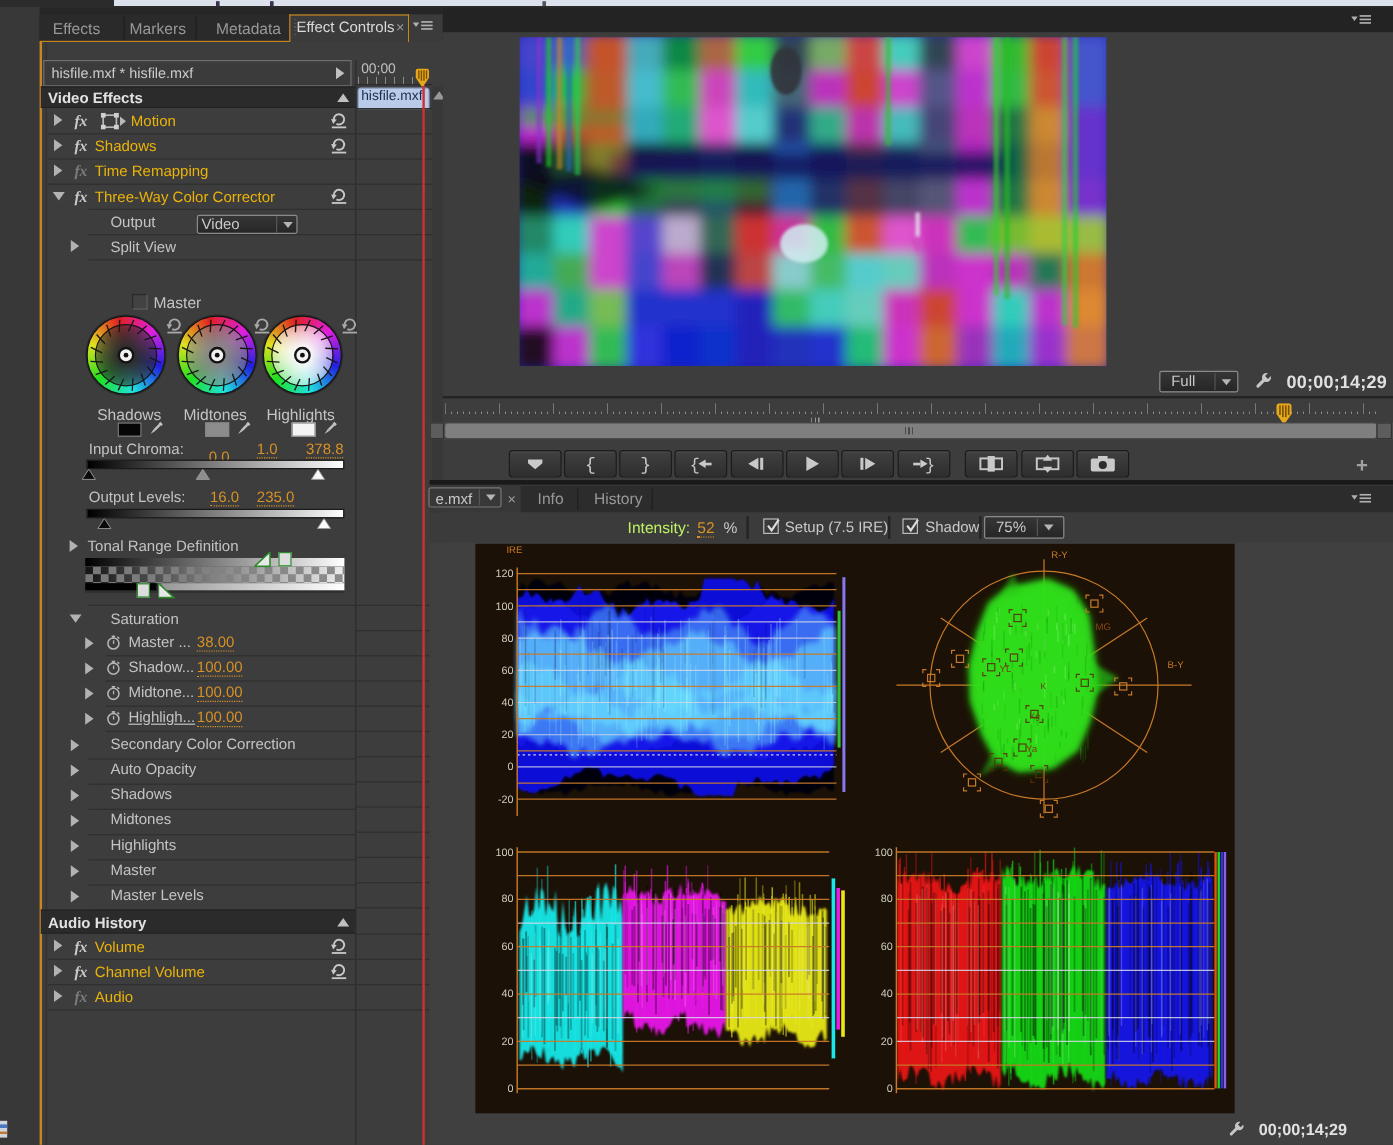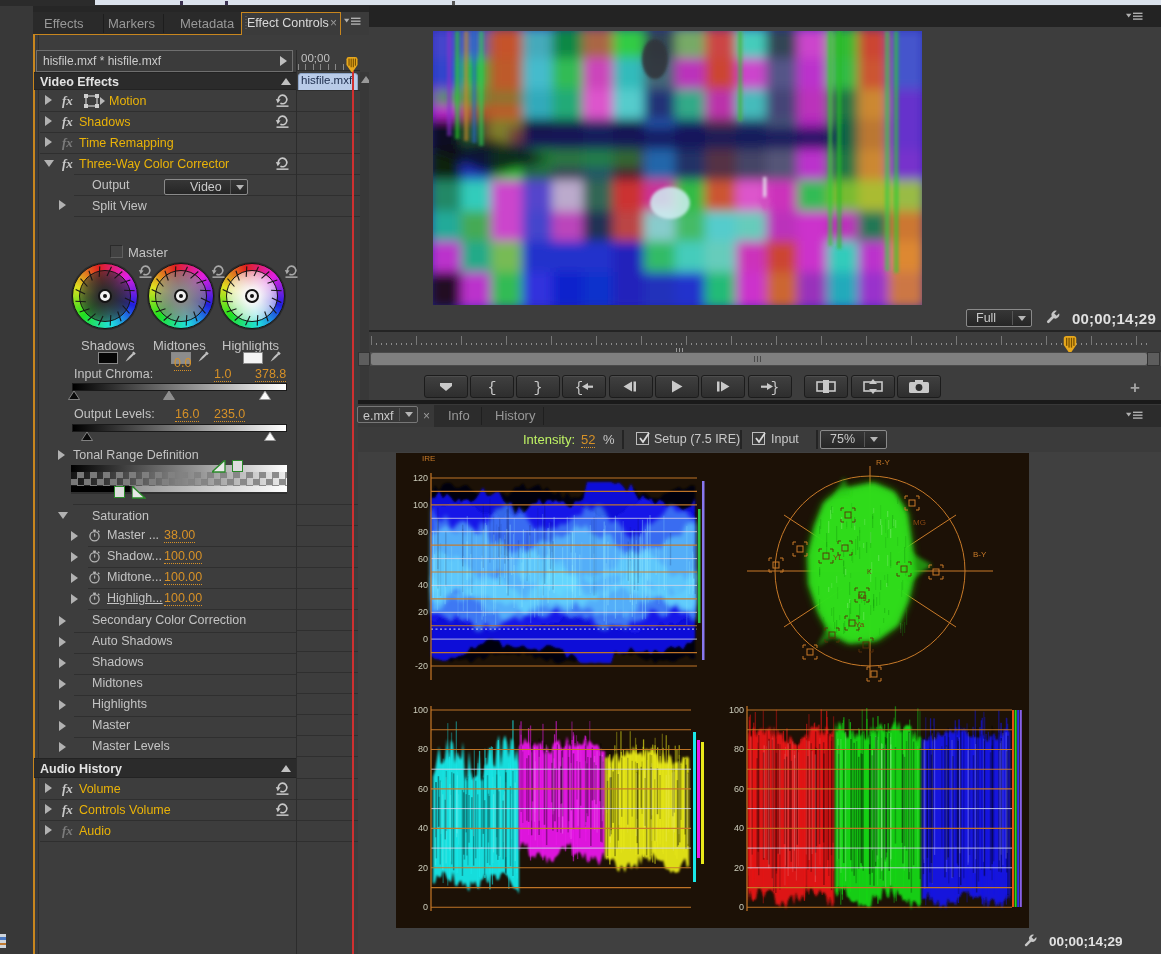--- a/index.html
+++ b/index.html
@@ -116,21 +116,21 @@
 <div class="fx" style="left:62px;top:156px;">fx</div>
 <div class="bname" style="left:79px;top:157px;">Three-Way Color Corrector</div>
 <svg class="abs" style="left:275px;top:156px" width="15" height="15" viewBox="0 0 15 15">
 <path d="M3.3 7.3 A4.3 4.3 0 1 1 5.4 10.2" fill="none" stroke="#c8c8c8" stroke-width="1.6"></path>
 <path d="M0.9 6.1 L5.6 6.5 L2.7 10.3 Z" fill="#c8c8c8"></path>
 <rect x="1.5" y="12.4" width="12" height="1.5" fill="#c8c8c8"></rect>
 </svg>
 <div class="sep" style="left:74px;top:174px;width:222px"></div>
 <div class="lbl" style="left:92px;top:178px;">Output</div>
 <div class="dd" style="left:164px;top:179px;width:84px;height:16px;line-height:14px;">
-    <span style="position:absolute;left:25px">Video</span>
+    <span style="position:absolute;left:3px">Video</span>
   </div>
 <div class="ddv" style="left:230px;top:180px;height:14px"></div>
 <div class="ddt" style="left:236px;top:185px"></div>
 <div class="sep" style="left:74px;top:195px;width:222px"></div>
 <div class="tri-r" style="left:59px;top:200px"></div>
 <div class="lbl" style="left:92px;top:199px;">Split View</div>
 <div class="sep" style="left:74px;top:216px;width:222px"></div>
 <div class="abs" style="left:110px;top:245px;width:13px;height:13px;background:#424242;border:1px solid #5e5e5e;border-top-color:#2a2a2a;border-left-color:#2a2a2a"></div>
 <div class="lbl" style="left:128px;top:245px;font-size:13px;">Master</div>
 <div class="abs" style="left:72px;top:263px;width:66px;height:66px;border-radius:50%;background:conic-gradient(from -12deg,#e02020,#e020e0,#2020e0,#20e0e0,#20e020,#e0e020,#e02020);border:1.5px solid #141414;box-shadow:0 0 0 1px #2a2a2a"></div>
@@ -235,21 +235,21 @@
 </g>
   </svg>
 <svg class="abs" style="left:268px;top:350px" width="15" height="15" viewBox="0 0 15 15">
 <g transform="rotate(45 7 7)">
 <rect x="5.6" y="0.5" width="3" height="2" fill="#c2c2c2"></rect>
 <rect x="6.1" y="2.2" width="2" height="6.5" fill="#c2c2c2"></rect>
 <path d="M6.1 8.7 L8.1 8.7 L7.1 13.5 Z" fill="#c2c2c2"></path>
 </g>
   </svg>
 <div class="lbl" style="left:74px;top:367px;">Input Chroma:</div>
-<div class="oval" style="left:174px;top:356px;">0.0</div>
+<div class="oval" style="left:174px;top:374px;">0.0</div>
 <div class="oval" style="left:214px;top:367px;">1.0</div>
 <div class="oval" style="left:255px;top:367px;">378.8</div>
 <div class="abs" style="left:72px;top:383px;width:215px;height:8px;background:linear-gradient(90deg,#000,#fff);border:1px solid #1a1a1a"></div>
 <svg class="abs" style="left:68px;top:391px" width="12" height="9" viewBox="0 0 12 9">
     <path d="M6 0 L11.5 8.5 L0.5 8.5 Z" fill="#0a0a0a" stroke="#999" stroke-width="0.8"></path>
   </svg>
 <svg class="abs" style="left:163px;top:391px" width="12" height="9" viewBox="0 0 12 9">
     <path d="M6 0 L11.5 8.5 L0.5 8.5 Z" fill="#8e8e8e" stroke="#999" stroke-width="0.8"></path>
   </svg>
 <svg class="abs" style="left:259px;top:391px" width="12" height="9" viewBox="0 0 12 9">
@@ -323,21 +323,21 @@
 <rect x="9.6" y="1.8" width="2" height="1.2" transform="rotate(40 10.6 2.4)" fill="#b5b5b5"></rect>
 <rect x="6.1" y="4.6" width="1.1" height="3" fill="#b5b5b5"></rect>
 </svg>
 <div class="lbl" style="left:107px;top:591px;text-decoration:underline;">Highligh...</div>
 <div class="oval" style="left:164px;top:591px;">100.00</div>
 <div class="sep" style="left:88px;top:609px;width:208px"></div>
 <div class="tri-r" style="left:59px;top:616px"></div>
 <div class="lbl" style="left:92px;top:613px;">Secondary Color Correction</div>
 <div class="sep" style="left:74px;top:632px;width:222px"></div>
 <div class="tri-r" style="left:59px;top:637px"></div>
-<div class="lbl" style="left:92px;top:634px;">Auto Shadows</div>
+<div class="lbl" style="left:92px;top:634px;">Auto Opacity</div>
 <div class="sep" style="left:74px;top:653px;width:222px"></div>
 <div class="tri-r" style="left:59px;top:658px"></div>
 <div class="lbl" style="left:92px;top:655px;">Shadows</div>
 <div class="sep" style="left:74px;top:674px;width:222px"></div>
 <div class="tri-r" style="left:59px;top:679px"></div>
 <div class="lbl" style="left:92px;top:676px;">Midtones</div>
 <div class="sep" style="left:74px;top:695px;width:222px"></div>
 <div class="tri-r" style="left:59px;top:700px"></div>
 <div class="lbl" style="left:92px;top:697px;">Highlights</div>
 <div class="sep" style="left:74px;top:716px;width:222px"></div>
@@ -355,21 +355,21 @@
 <div class="fx" style="left:62px;top:781px;color:#c9c9c9">fx</div>
 <div class="bname" style="left:79px;top:782px;">Volume</div>
 <svg class="abs" style="left:275px;top:781px" width="15" height="15" viewBox="0 0 15 15">
 <path d="M3.3 7.3 A4.3 4.3 0 1 1 5.4 10.2" fill="none" stroke="#c8c8c8" stroke-width="1.6"></path>
 <path d="M0.9 6.1 L5.6 6.5 L2.7 10.3 Z" fill="#c8c8c8"></path>
 <rect x="1.5" y="12.4" width="12" height="1.5" fill="#c8c8c8"></rect>
 </svg>
 <div class="sep" style="left:40px;top:799px;width:256px"></div>
 <div class="tri-r" style="left:45px;top:804px"></div>
 <div class="fx" style="left:62px;top:802px;color:#c9c9c9">fx</div>
-<div class="bname" style="left:79px;top:803px;">Controls Volume</div>
+<div class="bname" style="left:79px;top:803px;">Channel Volume</div>
 <svg class="abs" style="left:275px;top:802px" width="15" height="15" viewBox="0 0 15 15">
 <path d="M3.3 7.3 A4.3 4.3 0 1 1 5.4 10.2" fill="none" stroke="#c8c8c8" stroke-width="1.6"></path>
 <path d="M0.9 6.1 L5.6 6.5 L2.7 10.3 Z" fill="#c8c8c8"></path>
 <rect x="1.5" y="12.4" width="12" height="1.5" fill="#c8c8c8"></rect>
 </svg>
 <div class="sep" style="left:40px;top:820px;width:256px"></div>
 <div class="tri-r" style="left:45px;top:825px"></div>
 <div class="fx" style="left:62px;top:823px;color:#7b7b7b">fx</div>
 <div class="bname" style="left:79px;top:824px;">Audio</div>
 <div class="sep" style="left:40px;top:841px;width:256px"></div>
@@ -704,21 +704,21 @@
       <path d="M3 7 L6 11 L12 2" fill="none" stroke="#dcdcdc" stroke-width="1.8"></path>
     </svg>
   </div>
 <div class="txt" style="left:654px;top:427px;line-height:25px;font-size:12.5px;color:#c9c9c9;">Setup (7.5 IRE)</div>
 <div class="vbar" style="left:740px;top:430px;height:19px"></div>
 <div class="cb" style="left:752px;top:432px">
     <svg width="15" height="15" viewBox="0 0 15 15">
       <path d="M3 7 L6 11 L12 2" fill="none" stroke="#dcdcdc" stroke-width="1.8"></path>
     </svg>
   </div>
-<div class="txt" style="left:771px;top:427px;line-height:25px;font-size:12.5px;color:#c9c9c9;">Input</div>
+<div class="txt" style="left:771px;top:427px;line-height:25px;font-size:12.5px;color:#c9c9c9;">Shadow</div>
 <div class="vbar" style="left:816px;top:430px;height:19px"></div>
 <div class="dd" style="left:820px;top:430px;width:67px;height:19px;line-height:17px;">
     <span style="position:absolute;left:9px">75%</span>
   </div>
 <div class="ddv" style="left:864px;top:432px;height:15px"></div>
 <div class="ddt" style="left:870px;top:437px"></div>
 <div class="abs" style="left:358px;top:452px;width:803px;height:502px;background:#404040"></div>
 <svg class="abs" style="left:396px;top:453px" width="633" height="475" viewBox="0 0 633 475">
     <rect width="633" height="475" fill="#1c1106"></rect>
     <defs>

